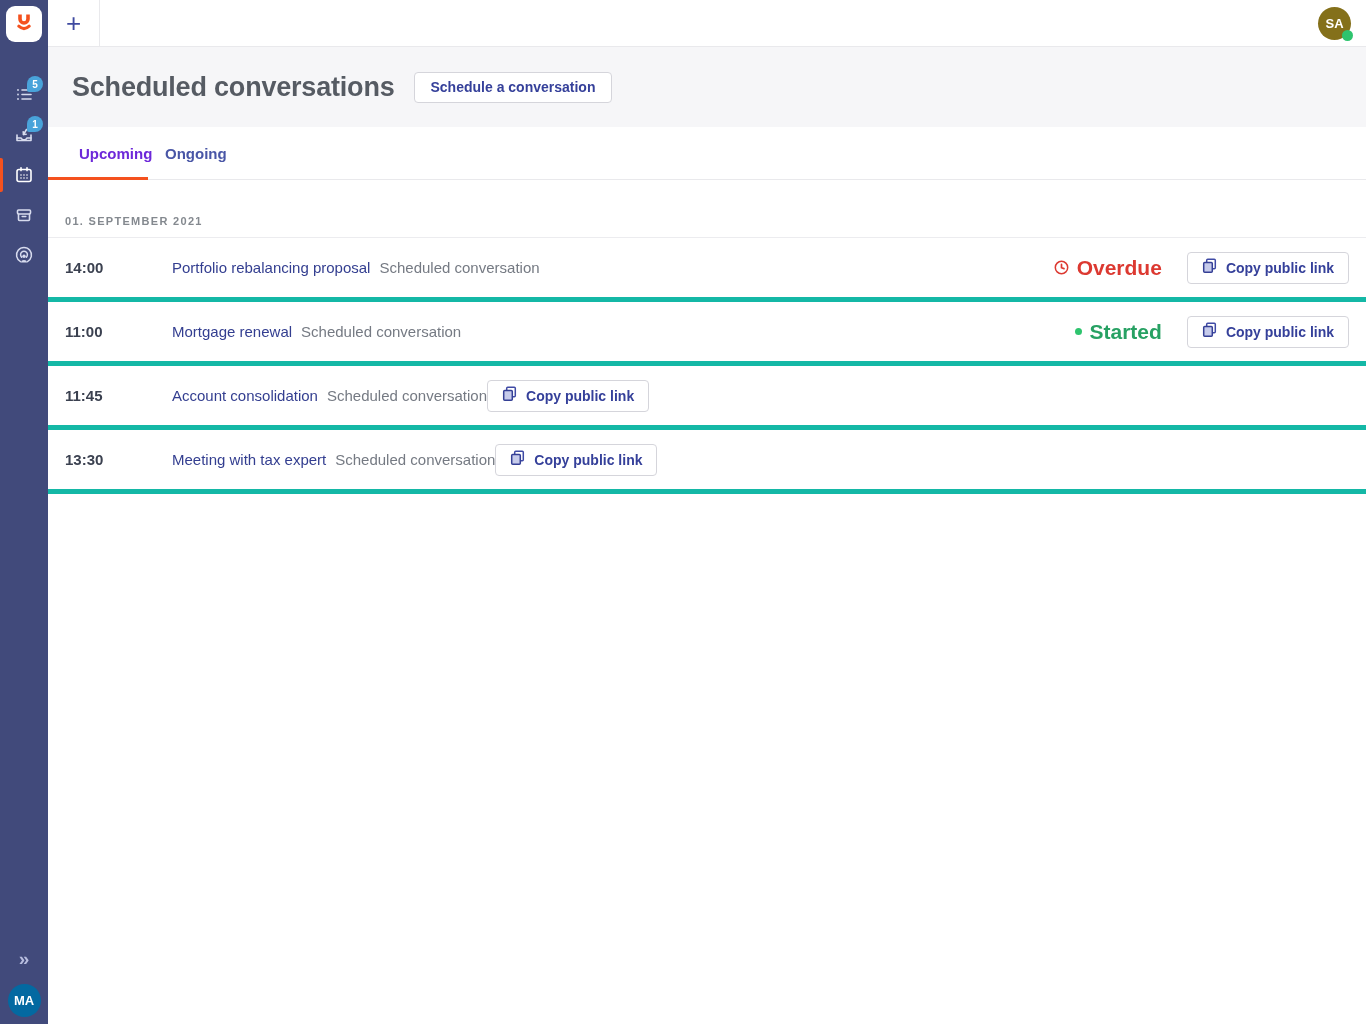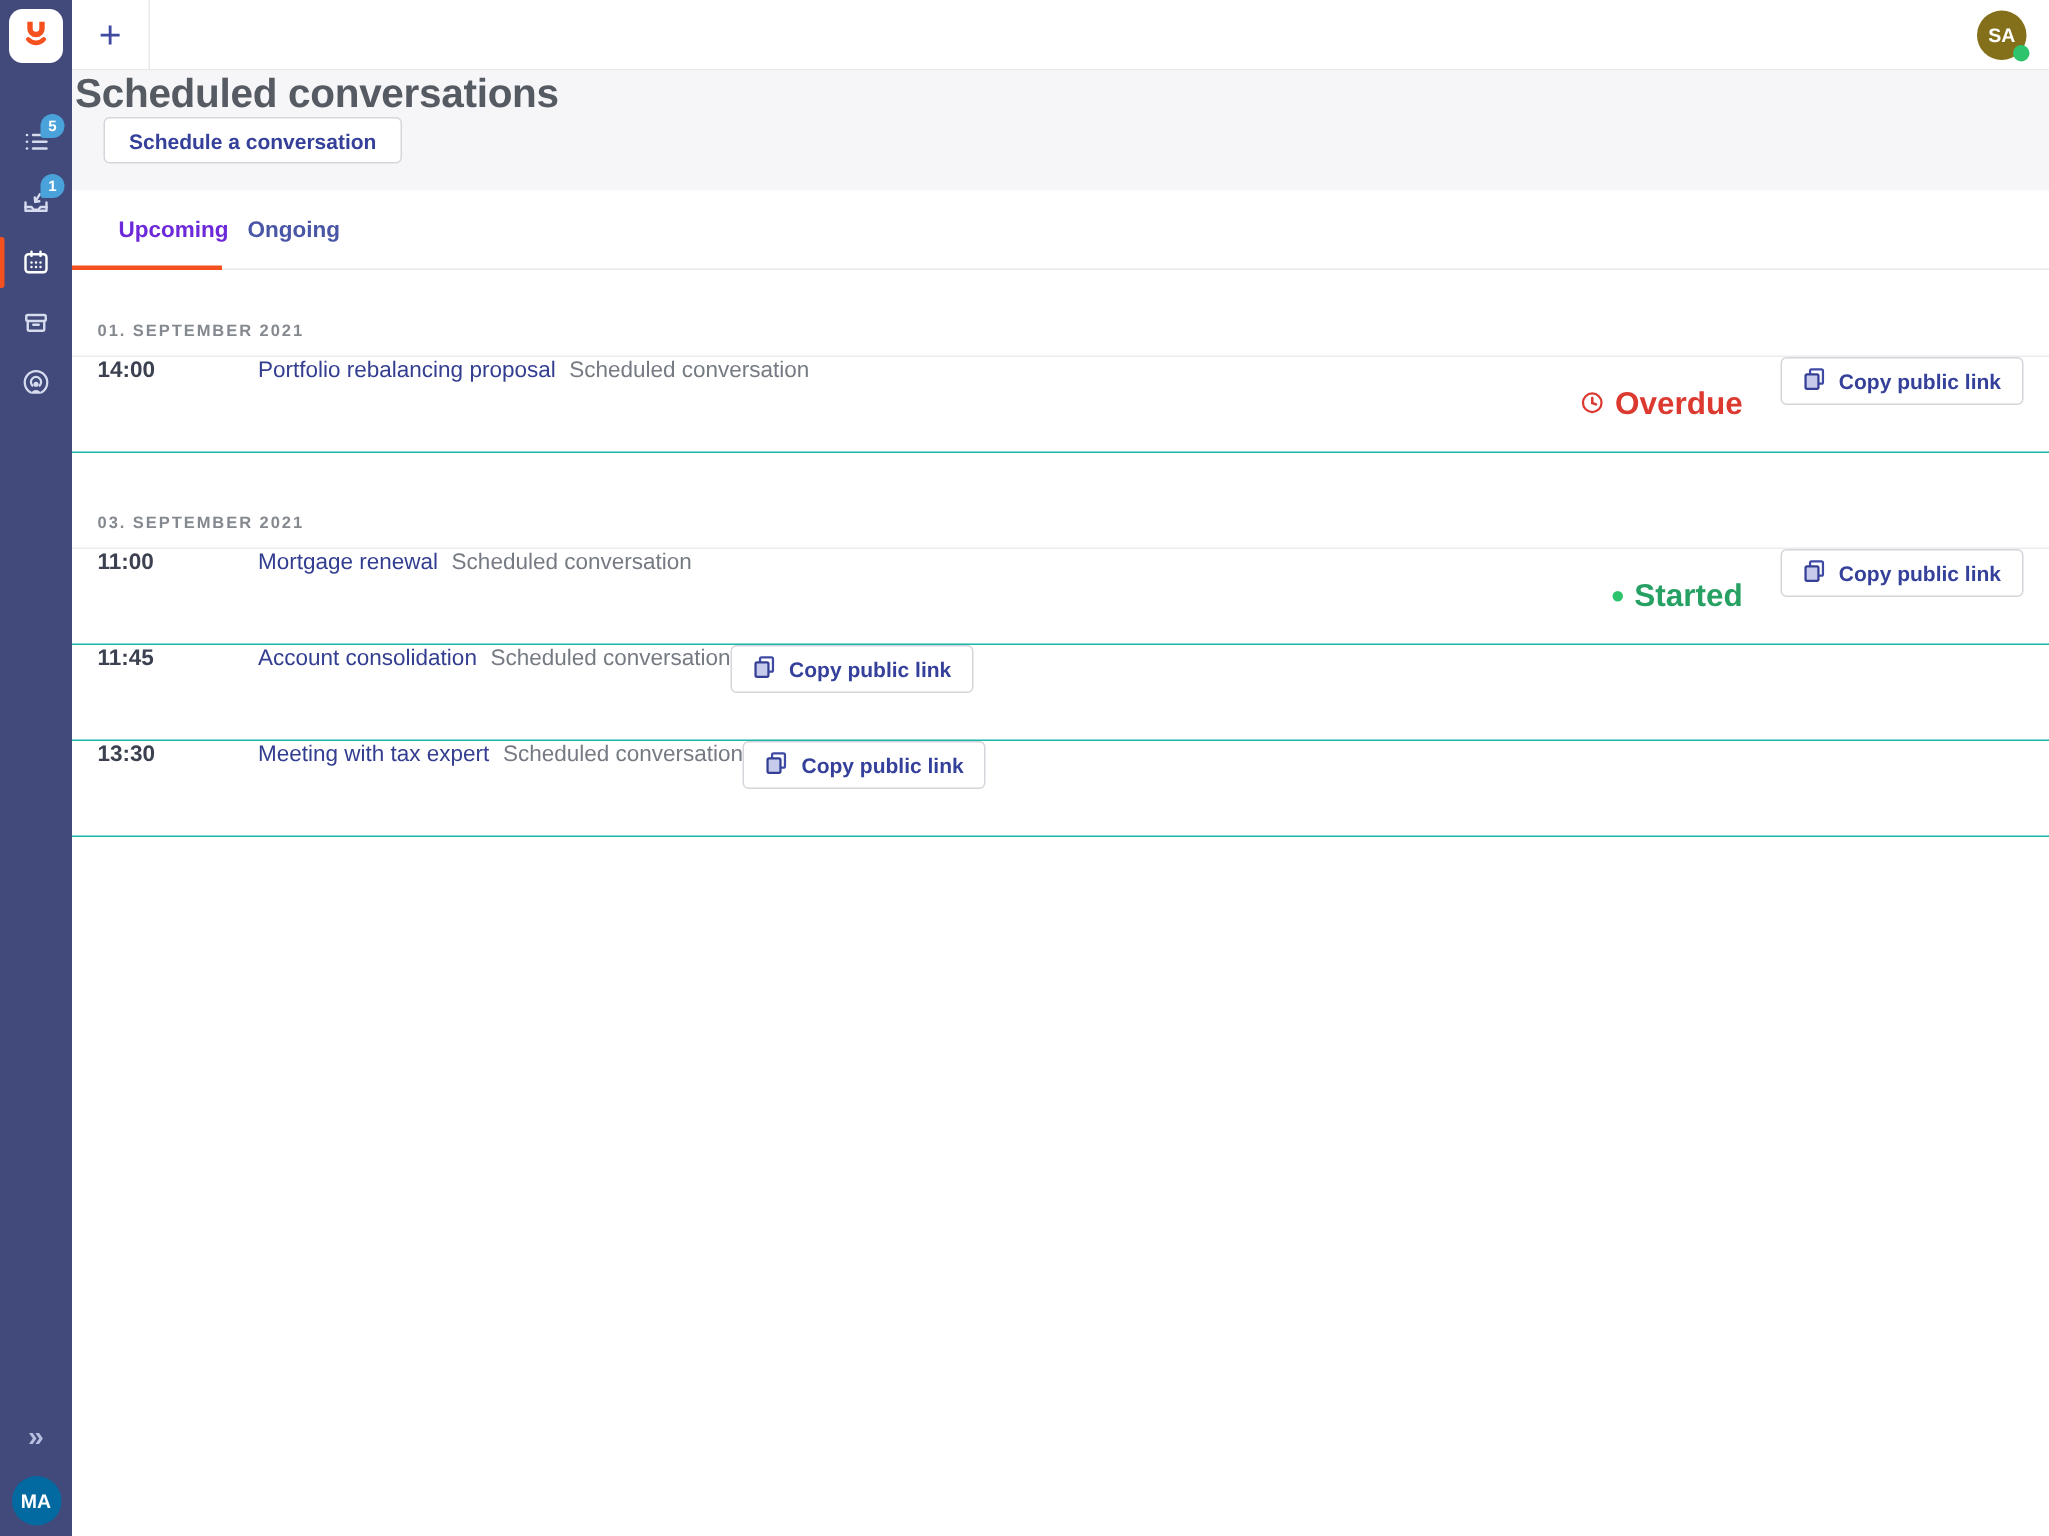--- a/index.html
+++ b/index.html
@@ -33,44 +33,44 @@
   .topbar { height:47px; background:#fff; border-bottom:1px solid #e9e9ec;
     display:flex; align-items:center; flex-shrink:0; }
   .plus-tab { width:52px; height:47px; border-right:1px solid #e9e9ec;
     display:flex; align-items:center; justify-content:center; cursor:pointer;
     color:#3f4aa0; font-size:26px; font-weight:normal; line-height:1; }
   .topbar-avatar { margin-left:auto; margin-right:15px; position:relative; cursor:pointer; }
   .avatar.sa { background:#84701a; }
   .presence-dot { position:absolute; right:-2px; bottom:-1px; width:11px; height:11px;
     border-radius:50%; background:#2ec46e; }
 
-  .title-block { height:80px; background:#f6f6f8; display:flex; align-items:flex-start;
-    padding-left:2px; flex-shrink:0;flex-direction:column; }
+  .title-block { height:80px; background:#f6f6f8; display:flex; align-items:center;
+    padding-left:24px; flex-shrink:0; }
   .page-title { font-size:27px; font-weight:bold; color:#565b63; letter-spacing:-0.2px; }
   .schedule-btn { margin-left:19px; height:31px; padding:0 16px; background:#fff;
     border:1px solid #d5d5db; border-radius:4px; color:#35409a; font-size:14px;
     font-weight:bold; cursor:pointer; font-family:"Liberation Sans", sans-serif; }
 
   .tabbar { height:53px; background:#fff; border-bottom:1px solid #e9e9ec;
     display:flex; flex-shrink:0; }
   .tab { position:relative; display:flex; align-items:center; font-size:15px;
     font-weight:bold; cursor:pointer; }
   .tab.active { width:100px; padding-left:31px; color:#6d28d9; }
   .tab.active::after { content:""; position:absolute; left:0; bottom:-1px;
     width:100%; height:3px; background:#f4511e; }
   .tab.inactive { padding-left:17px; color:#4956a6; }
 
   .list { background:#fff; flex:1; }
   .date-header { display:flex; align-items:flex-end; padding:0 0 10px 17px;
     border-bottom:1px solid #ececef; font-size:11px; font-weight:bold;
     color:#84898f; letter-spacing:1.3px; }
   .date-header.first { height:58px; }
   .date-header.later { height:64px; }
-  .row { height:64px; border-bottom:1px solid #14b8a6; display:flex;
-    padding:0 17px; }
+  .row { height:64px; border-bottom:5px solid #14b8a6; display:flex;
+    align-items:center; padding:0 17px; }
   .row-time { width:107px; flex-shrink:0; font-size:15px; font-weight:bold; color:#3b4150; }
   .row-title { font-size:15px; font-weight:normal; color:#333e90; }
   .row-sub { font-size:15px; color:#757a83; margin-left:9px; }
   .row-status { margin-left:auto; margin-right:25px; display:flex; align-items:center;
     gap:8px; font-size:21px; font-weight:bold; }
   .row-status.overdue { color:#dc3931; }
   .row-status.started { color:#27a163; }
   .dot-started { width:7px; height:7px; border-radius:50%; background:#2ec46e; }
   .copy-btn { margin-left:0; height:32px; padding:0 14px; display:flex; align-items:center;
     gap:9px; background:#fff; border:1px solid #d5d5db; border-radius:4px; color:#35409a;
@@ -206,21 +206,20 @@
         <span>
           <svg width="15" height="16" viewBox="0 0 15 16">
             <rect x="4.7" y="1.2" width="8.6" height="9.6" rx="1" fill="none" stroke="#3f4aa5" stroke-width="1.5"></rect>
             <rect x="1.7" y="4.6" width="8.6" height="9.6" rx="1" fill="#c6cbeb" stroke="#343f95" stroke-width="1.5"></rect>
           </svg>
         </span>
         <span>Copy public link</span>
       </button>
     </div>
 
-    <div class="date-header later">03. SEPTEMBER 2021</div>
 
     <div class="row">
       <div class="row-time">11:00</div>
       <div class="row-title">Mortgage renewal</div>
       <div class="row-sub">Scheduled conversation</div>
       <div class="row-status started push-right">
         <span class="dot-started"></span>
         <span>Started</span>
       </div>
       <button class="copy-btn">

